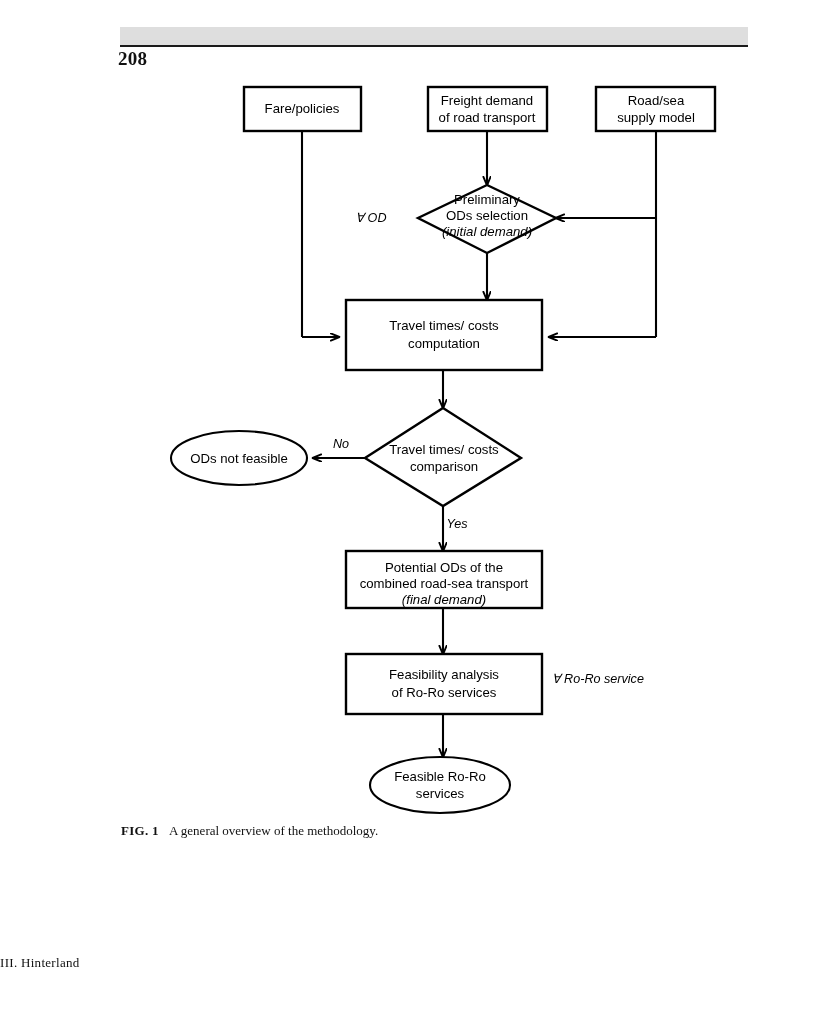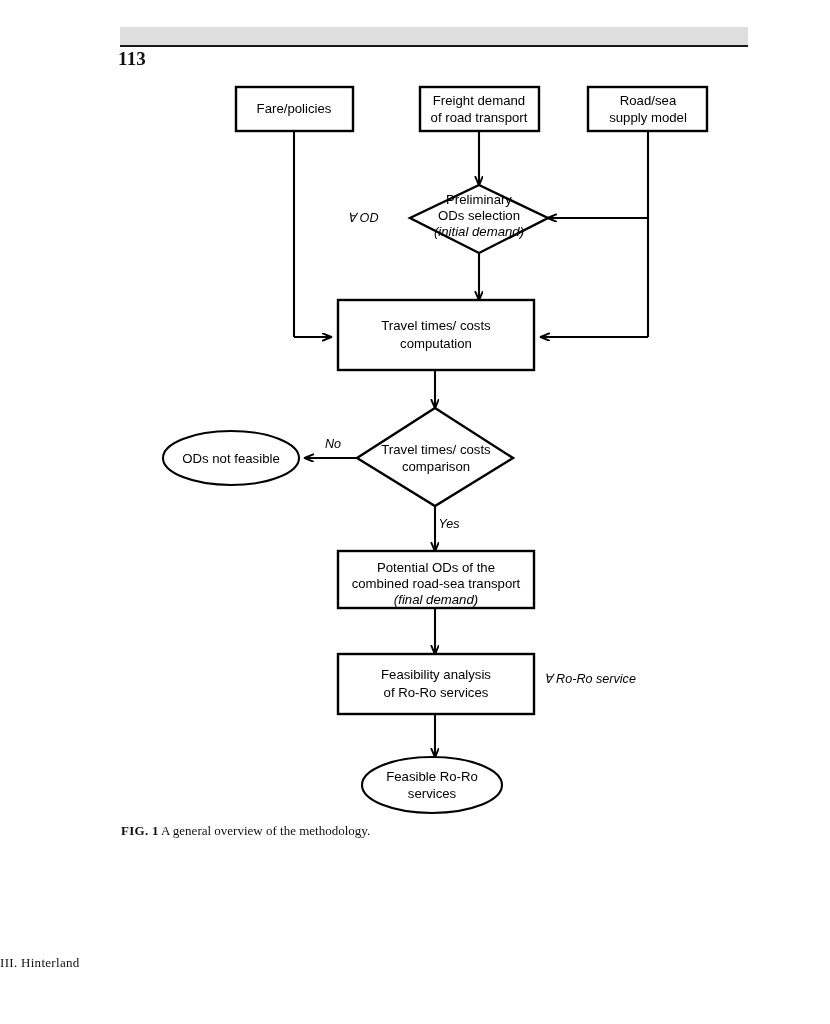--- a/index.html
+++ b/index.html
@@ -54,21 +54,21 @@
     top: 53px;
     font-family: "Liberation Serif", serif;
     font-size: 11.3px;
     color: #1a1a1a;
     white-space: nowrap;
     letter-spacing: 0.05px;
   }
   
   .figure {
     position: absolute;
-    left: 0;
+    left: 8px;
     top: 78px;
     width: 682px;
     height: 740px;
   }
   .figure svg { display: block; }
 
   .fig-caption {
     position: absolute;
     left: 121px;
     top: 823px;
@@ -76,21 +76,21 @@
     font-size: 13px;
     color: #111;
     white-space: nowrap;
   }
   .fig-caption .fig-label {
     font-weight: 700;
     letter-spacing: 0.3px;
     text-align: center;
   }
   .fig-caption .fig-text {
-    margin-left: 2px;
+    margin-left: 10px;
   }
   
   .footer {
     position: absolute;
     left: 0;
     top: 955px;
     width: 830px;
     text-align: left;
     font-family: "Liberation Serif", serif;
     font-size: 13px;
@@ -109,21 +109,21 @@
   .shape-thin { fill: #ffffff; stroke: #000000; stroke-width: 2.1; }
   .link { stroke: #000000; stroke-width: 2.1; fill: none; }
 </style>
 </head>
 <body>
 
 <div class="page">
 
   <div class="head-bar"></div>
   <div class="head-rule"></div>
-  <div class="folio">113</div>
+  <div class="folio">208</div>
 
   <div class="figure">
     <svg width="830" height="740" viewBox="0 0 830 740" xmlns="http://www.w3.org/2000/svg">
       <defs>
         <marker id="arrow" markerWidth="11" markerHeight="11" refX="9.2" refY="4.2" orient="auto" markerUnits="userSpaceOnUse">
           <path d="M1,0.6 L9.6,4.2 L1,7.8" fill="none" stroke="#000000" stroke-width="1.9" stroke-linecap="round" stroke-linejoin="round"></path>
         </marker>
       </defs>
 
       <path class="link" d="M294,53 L294,259"></path>

